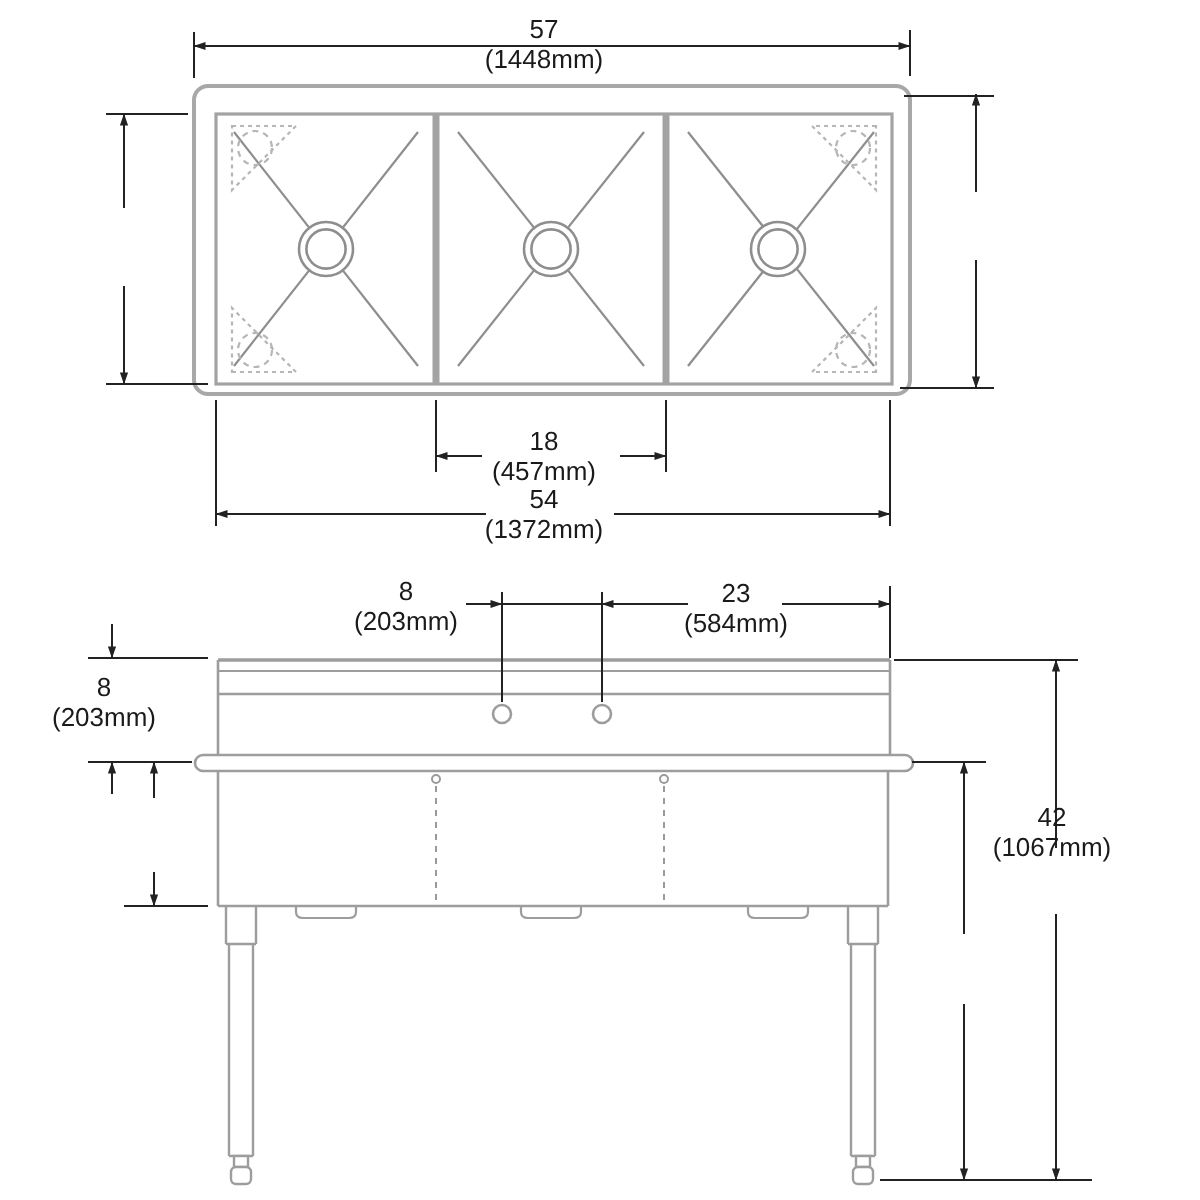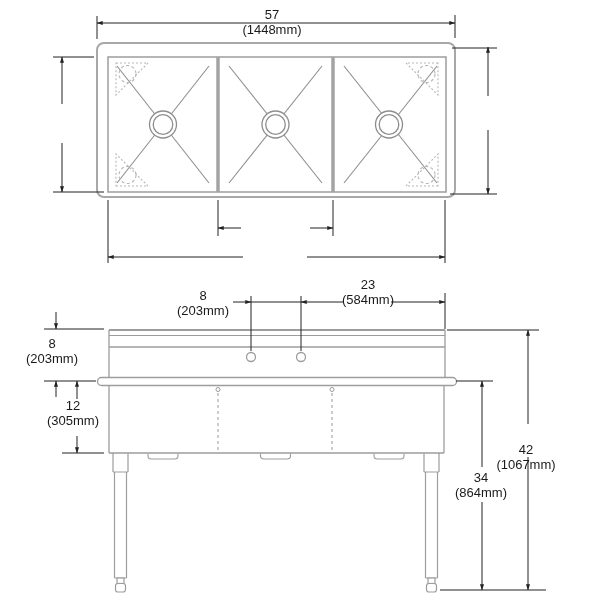--- a/index.html
+++ b/index.html
@@ -154,37 +154,37 @@
     <path d="M482,502 V590" marker-end="url(#arr)"></path>
     <path d="M528,330 V424" marker-start="url(#arr)"></path>
     <path d="M528,457 V590" marker-end="url(#arr)"></path>
   </g>
 </svg>
 
   <div class="lbl" style="left:272px;top:22px">
     <span>57</span>
     <span>(1448mm)</span>
   </div>
+  <div class="lbl" style="left:272px;top:228px">
+    <span>18</span>
+    <span>(457mm)</span>
+  </div>
+  <div class="lbl" style="left:272px;top:257px">
+    <span>54</span>
+    <span>(1372mm)</span>
+  </div>
   <div class="lbl" style="left:203px;top:303px">
     <span>8</span>
     <span>(203mm)</span>
   </div>
-  <div class="lbl" style="left:368px;top:292px">
+  <div class="lbl" style="left:368px;top:304px">
     <span>23</span>
     <span>(584mm)</span>
   </div>
   <div class="lbl" style="left:52px;top:351px">
     <span>8</span>
     <span>(203mm)</span>
   </div>
-  <div class="lbl" style="left:73px;top:413px">
-    <span>12</span>
-    <span>(305mm)</span>
-  </div>
-  <div class="lbl" style="left:481px;top:485px">
-    <span>34</span>
-    <span>(864mm)</span>
-  </div>
-  <div class="lbl" style="left:526px;top:457px">
+  <div class="lbl" style="left:526px;top:416px">
     <span>42</span>
     <span>(1067mm)</span>
   </div>
 </div>
 
 </body></html>

